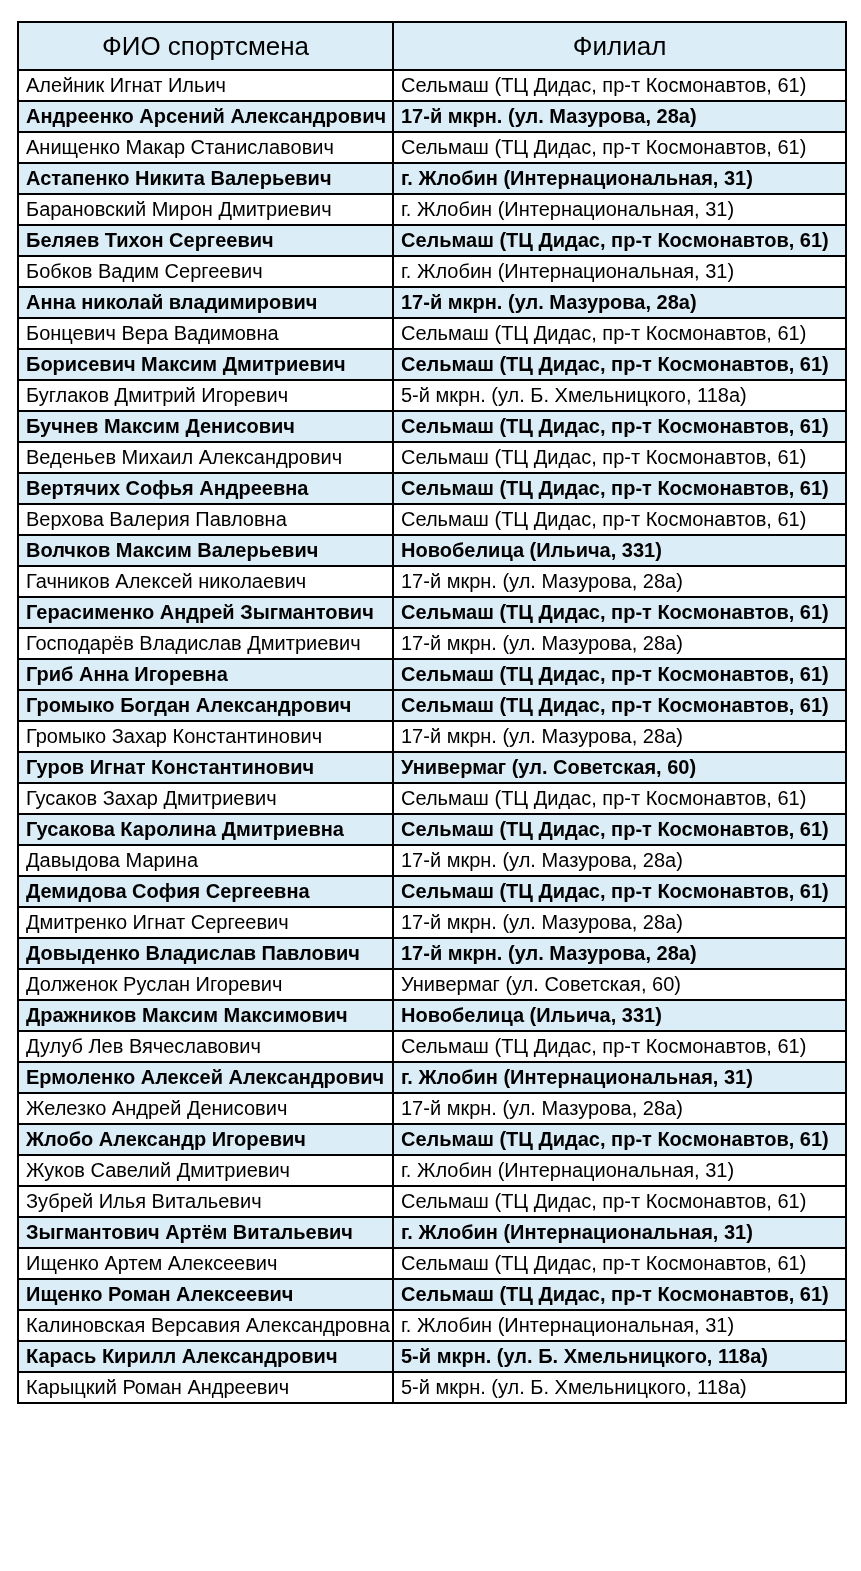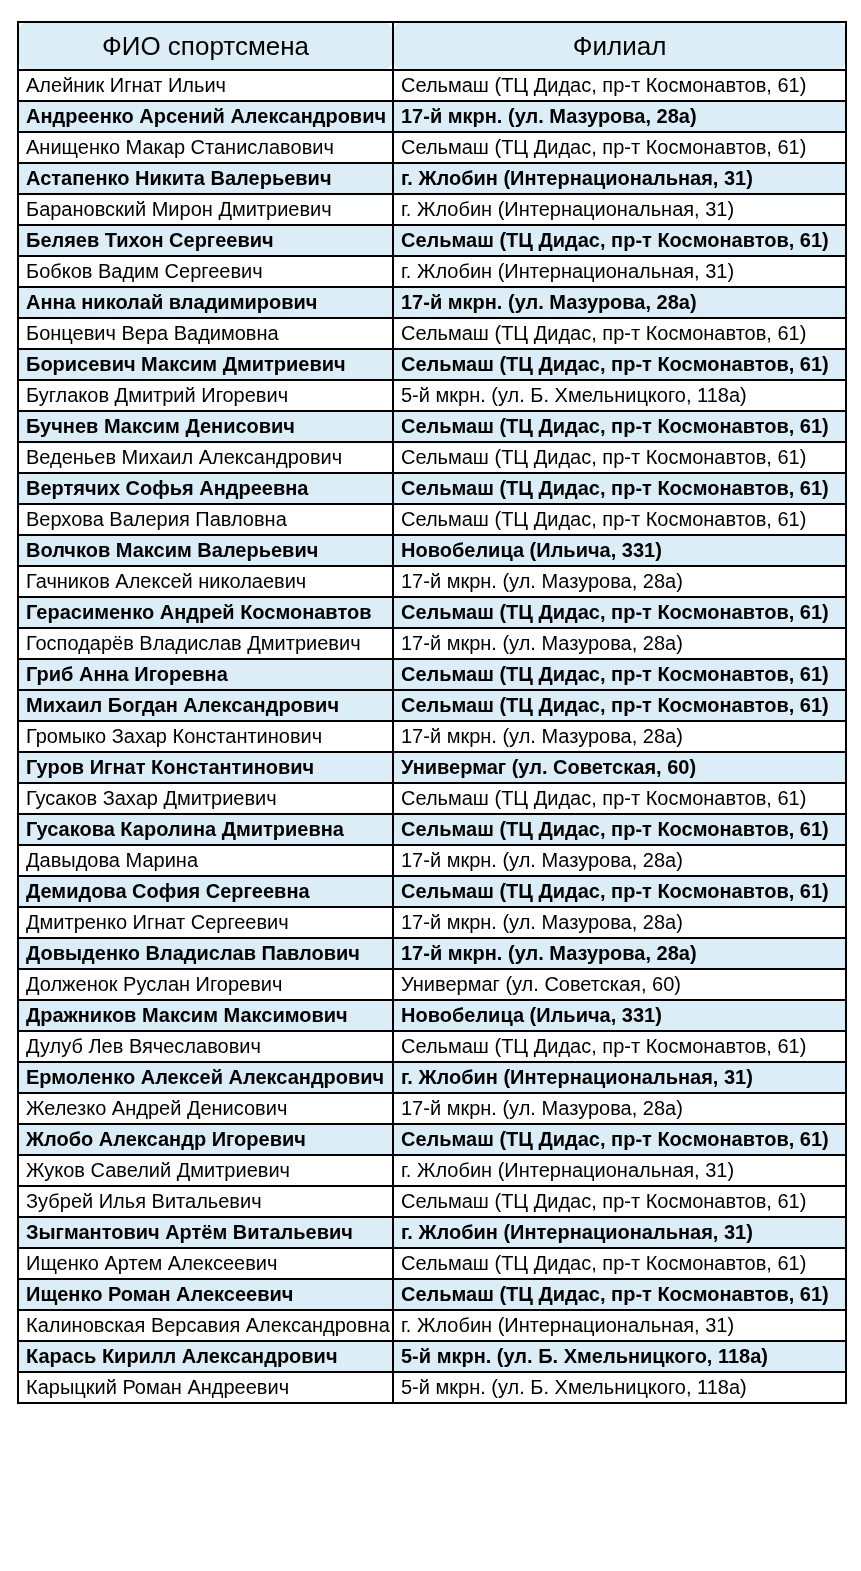--- a/index.html
+++ b/index.html
@@ -22,21 +22,20 @@
     box-sizing: border-box;
   }
   th {
     height: 48px;
     background: var(--alt-bg, #dbeef7);
     font-size: 26px;
     font-weight: 400;
     text-align: center;
     color: #000000;
     white-space: nowrap;
-    border-radius: 10px;
   }
   td {
     height: 31px;
     font-size: 20px;
     font-weight: 400;
     color: #000000;
     padding: 0 0 0 7px;
     white-space: nowrap;
     overflow: visible;
     vertical-align: middle;
@@ -123,33 +122,33 @@
       </tr>
       <tr data-name="table-row" class="alt">
         <td data-name="athlete-name-cell">Волчков Максим Валерьевич</td>
         <td data-name="branch-cell">Новобелица (Ильича, 331)</td>
       </tr>
       <tr data-name="table-row">
         <td data-name="athlete-name-cell">Гачников Алексей николаевич</td>
         <td data-name="branch-cell">17-й мкрн. (ул. Мазурова, 28а)</td>
       </tr>
       <tr data-name="table-row" class="alt">
-        <td data-name="athlete-name-cell">Герасименко Андрей Космонавтов</td>
+        <td data-name="athlete-name-cell">Герасименко Андрей Зыгмантович</td>
         <td data-name="branch-cell">Сельмаш (ТЦ Дидас, пр-т Космонавтов, 61)</td>
       </tr>
       <tr data-name="table-row">
         <td data-name="athlete-name-cell">Господарёв Владислав Дмитриевич</td>
         <td data-name="branch-cell">17-й мкрн. (ул. Мазурова, 28а)</td>
       </tr>
       <tr data-name="table-row" class="alt">
         <td data-name="athlete-name-cell">Гриб Анна Игоревна</td>
         <td data-name="branch-cell">Сельмаш (ТЦ Дидас, пр-т Космонавтов, 61)</td>
       </tr>
       <tr data-name="table-row" class="alt">
-        <td data-name="athlete-name-cell">Михаил Богдан Александрович</td>
+        <td data-name="athlete-name-cell">Громыко Богдан Александрович</td>
         <td data-name="branch-cell">Сельмаш (ТЦ Дидас, пр-т Космонавтов, 61)</td>
       </tr>
       <tr data-name="table-row">
         <td data-name="athlete-name-cell">Громыко Захар Константинович</td>
         <td data-name="branch-cell">17-й мкрн. (ул. Мазурова, 28а)</td>
       </tr>
       <tr data-name="table-row" class="alt">
         <td data-name="athlete-name-cell">Гуров Игнат Константинович</td>
         <td data-name="branch-cell">Универмаг (ул. Советская, 60)</td>
       </tr>

